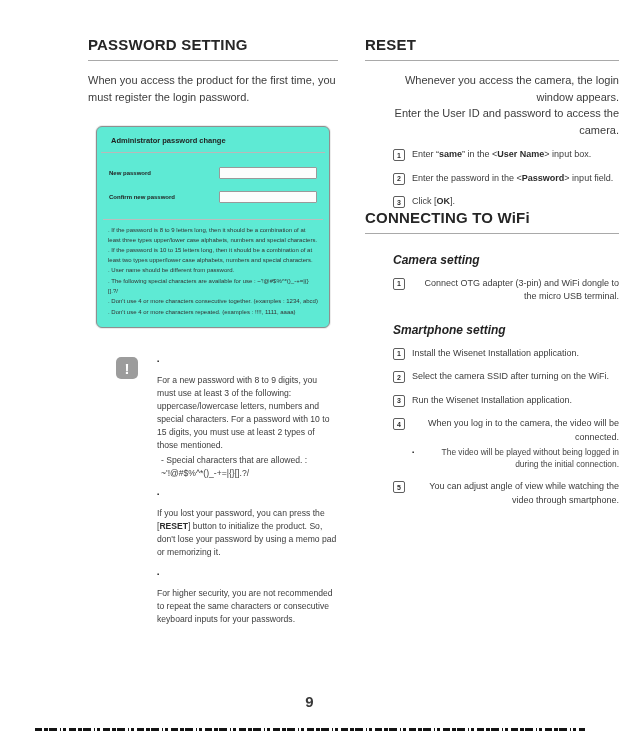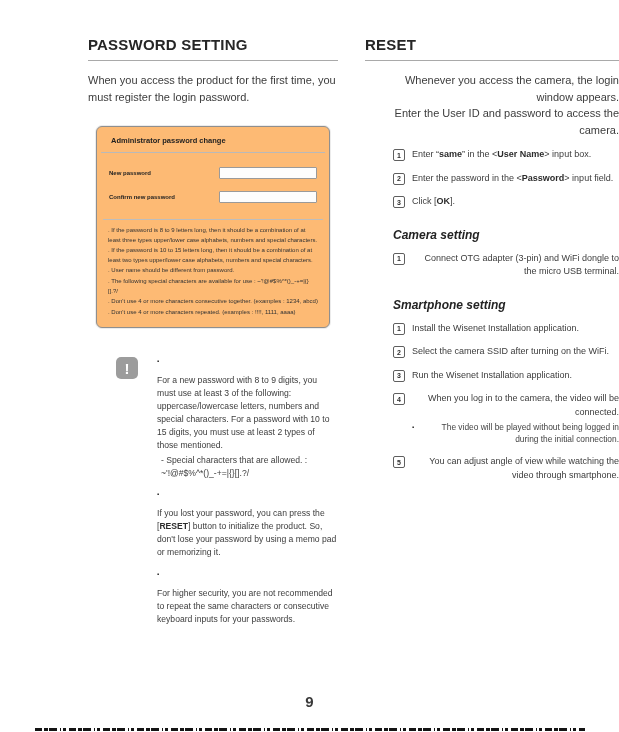--- a/index.html
+++ b/index.html
@@ -25,21 +25,21 @@
   .bold { font-weight:bold; color:#2c2c2c; }
 
   
   .intro { margin-top:11px; }
 
   .dialog {
     margin:21px 0 0 8px;
     width:232px;
     border:1px solid #8f8f8f;
     border-radius:6px;
-    background:#fdba74;
+    background:#5eead4;
     box-shadow:0 0 0 1px #ececec;
   }
   .dialog-title {
     font-size:7.5px; font-weight:bold; color:#1f1f1f;
     padding:9px 10px 7px 10px;
     border-bottom:1px solid #b9b9b9;
     margin:0 4px;
   }
   .dialog-fields { padding:8px 0 2px 0; }
   .drow { display:flex; align-items:center; padding:6px 12px; }
@@ -180,20 +180,21 @@
         <div class="step">
           <span class="step-num">2</span>
           <span class="step-text"><span>Enter the password in the &lt;</span><span class="bold">Password</span><span>&gt; input field.</span></span>
         </div>
         <div class="step">
           <span class="step-num">3</span>
           <span class="step-text"><span>Click [</span><span class="bold">OK</span><span>].</span></span>
         </div>
       </div>
 
+      <h2 class="section section-gap">CONNECTING TO WiFi</h2>
 
       <div class="subheading">Camera setting</div>
       <div class="rc-block steps">
         <div class="step">
           <span class="step-num">1</span>
           <span class="step-text">Connect OTG adapter (3-pin) and WiFi dongle to the micro USB terminal.</span>
         </div>
       </div>
 
       <div class="subheading">Smartphone setting</div>

